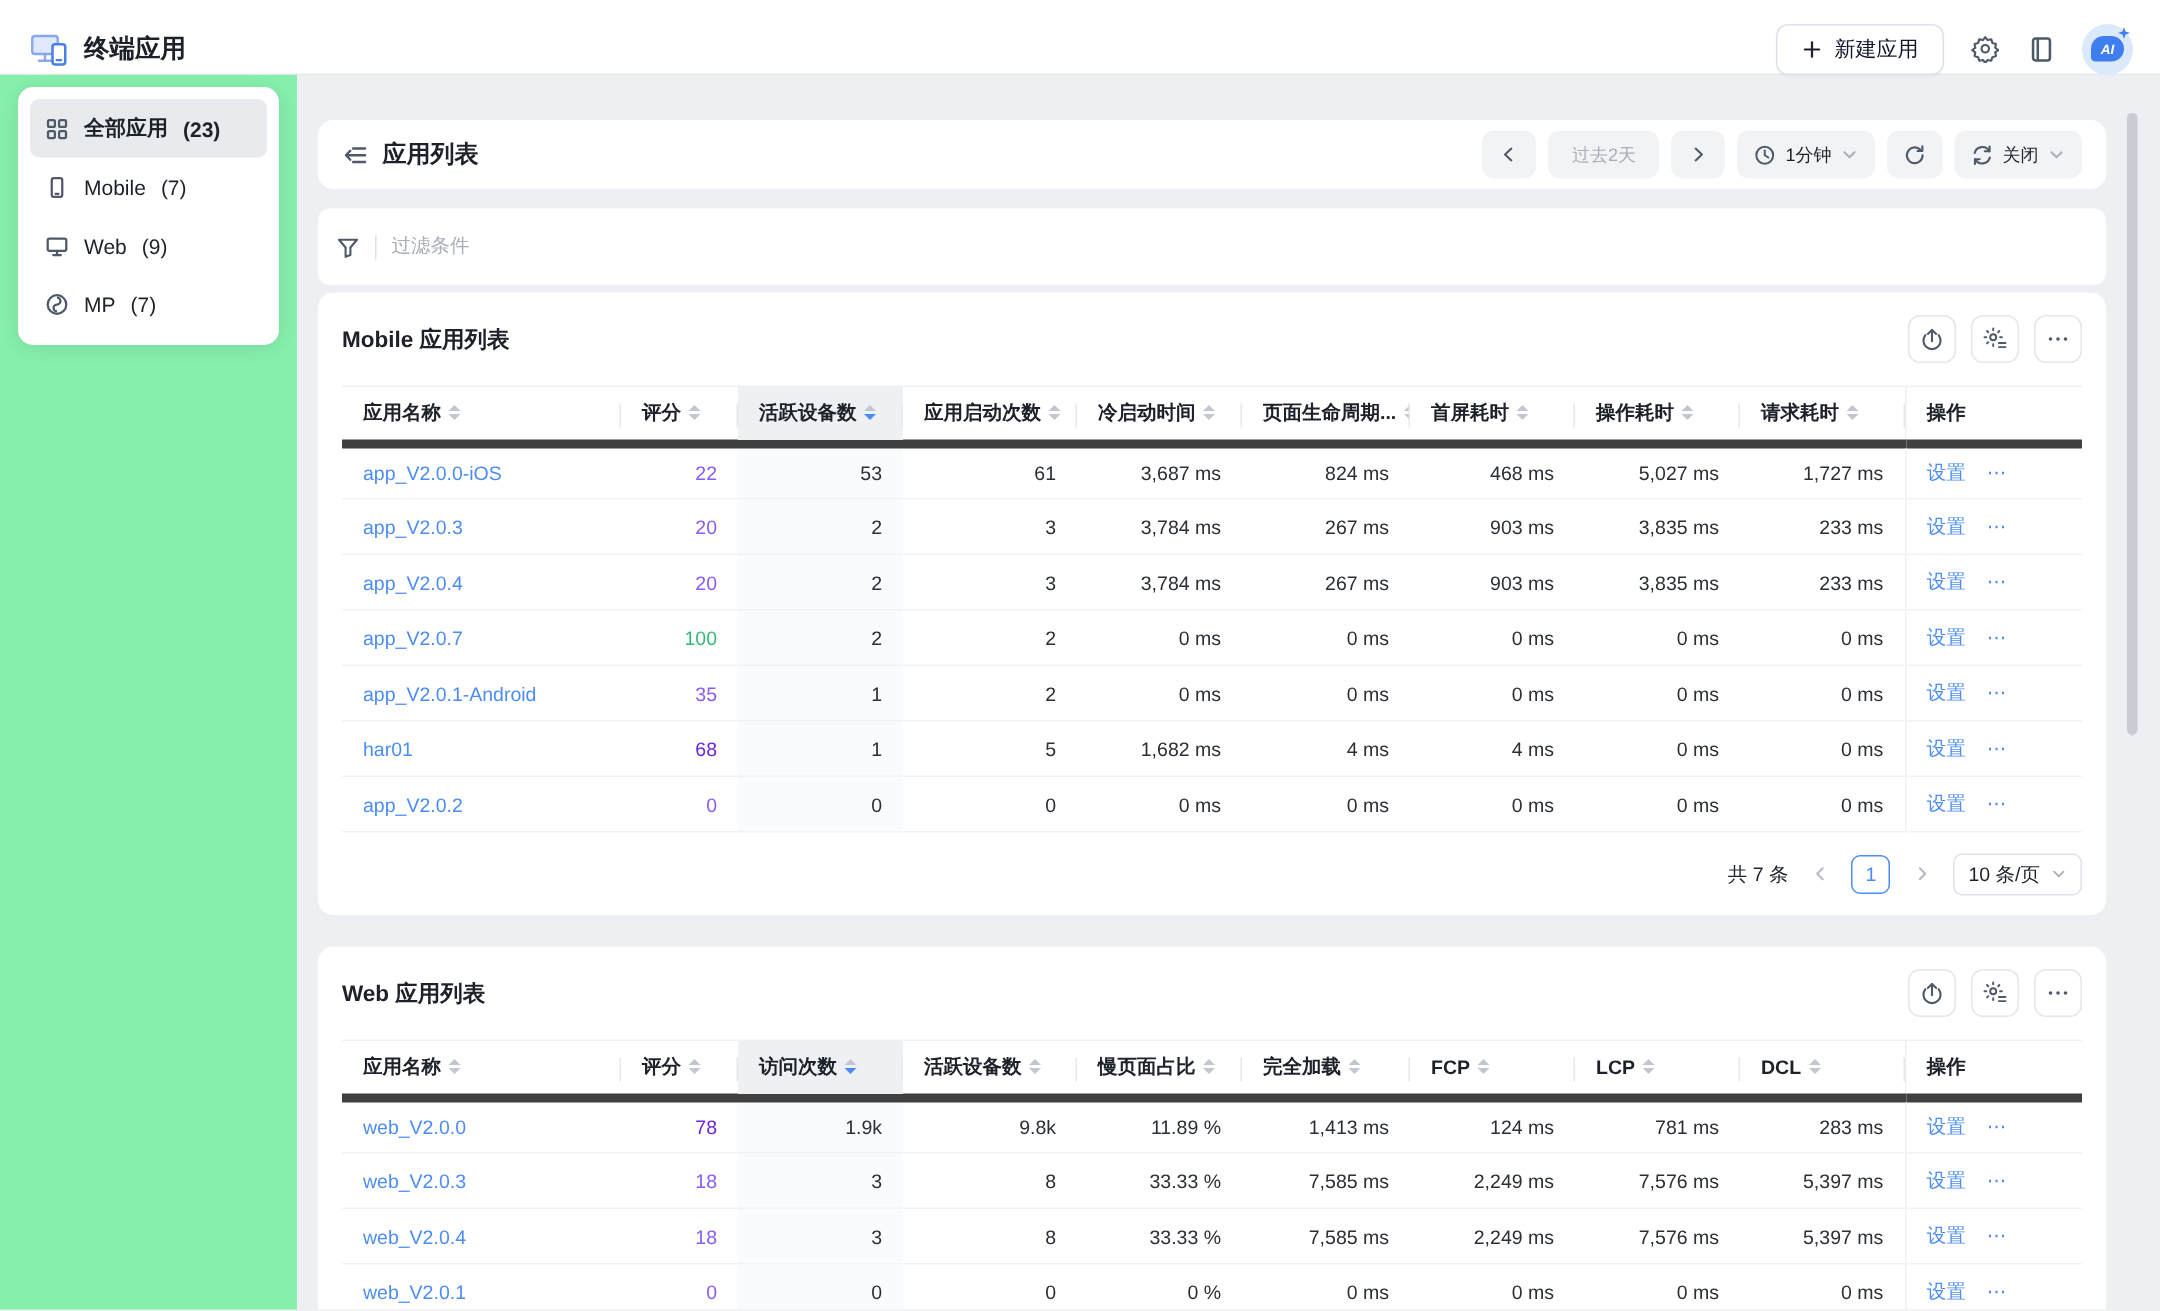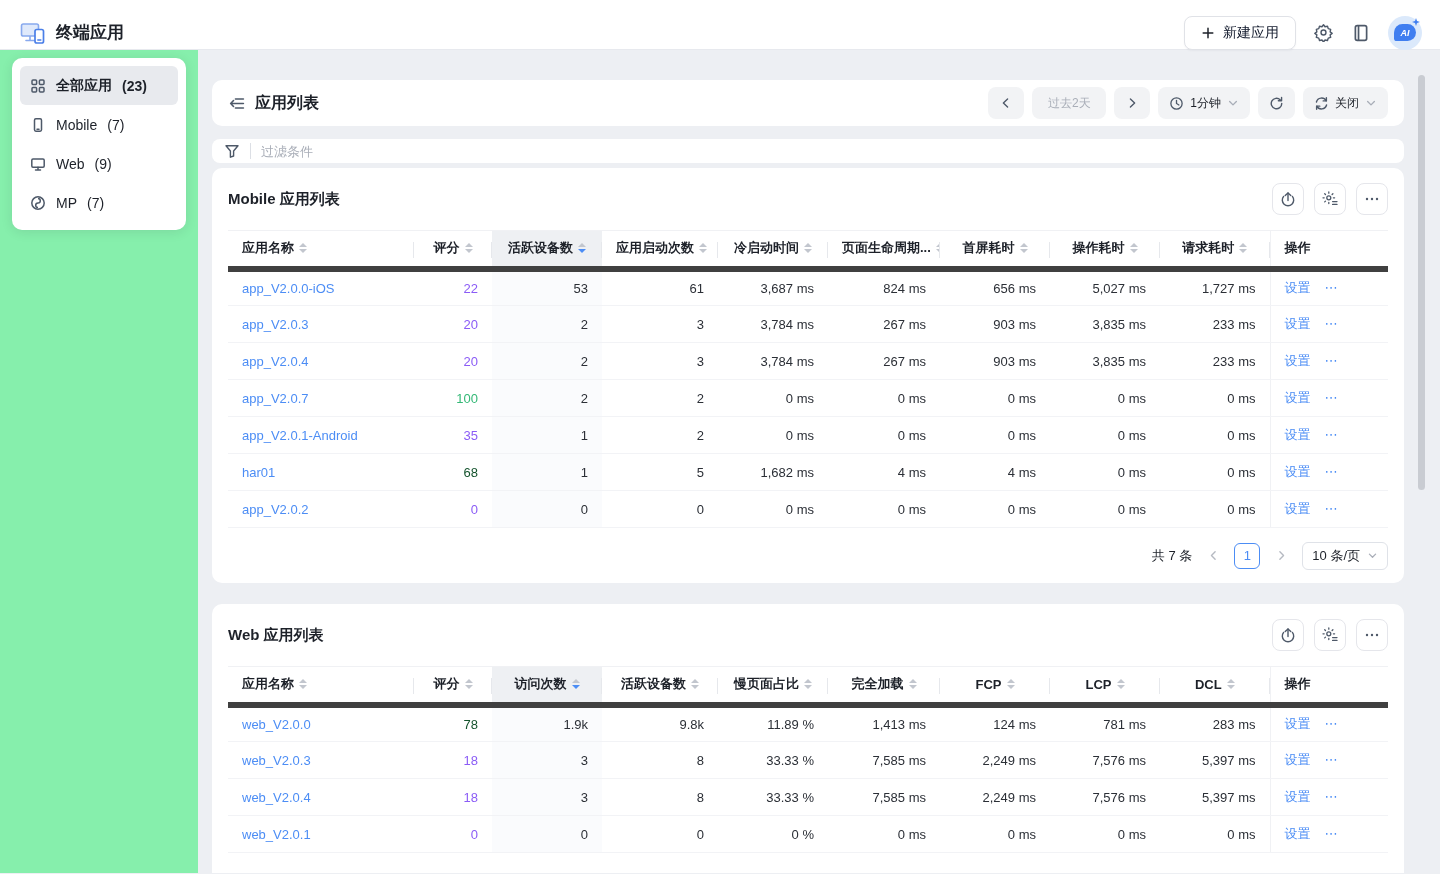--- a/index.html
+++ b/index.html
@@ -46,52 +46,52 @@
   .band-title { display:flex; align-items:center; gap:10px; font-size:16px; font-weight:bold; }
   .collapse-ic { color:#4e5969; cursor:pointer; display:flex; }
   .band-actions { display:flex; align-items:center; gap:8px; }
   .tb-btn { height:32px; background:#f2f3f5; border:none; border-radius:8px; cursor:pointer;
     display:flex; align-items:center; gap:6px; padding:0 11px; font-size:12px; color:#1d2129;
     font-family:inherit; }
   .tb-btn.disabled { color:#a9aeb8; width:74px; justify-content:center; }
   .tb-btn .muted { color:#4e5969; display:flex; }
 
   
-  .filter-card { margin-top:13px; background:#fff; border-radius:8px; height:24px;
-    display:flex; align-items:center; gap:10px; padding:0 12px; flex-shrink:0; }
+  .filter-card { margin-top:13px; background:#fff; border-radius:8px; height:51px;
+    display:flex; align-items:center; gap:10px; padding:0 12px; flex-shrink:0;font-family:Liberation Mono, monospace; }
   .filter-divider { width:1px; height:16px; background:#dcdfe5; }
   .filter-input { border:none; outline:none; flex:1; font-size:13px; color:#1d2129;
     font-family:inherit; background:transparent; }
   .filter-input::placeholder { color:#a9aeb8; }
 
   
   .card { background:#fff; border-radius:10px; padding:0 16px; flex-shrink:0; }
   .card-mobile { margin-top:5px; }
   .card-web { margin-top:21px; height:400px; }
   .card-head { height:62px; display:flex; align-items:center; justify-content:space-between; }
   .card-title { font-size:15px; font-weight:bold; }
   .card-tools { display:flex; gap:10px; }
   .icon-btn { width:32px; height:32px; border:1px solid #e5e6eb; border-radius:8px; background:#fff;
     display:flex; align-items:center; justify-content:center; color:#4e5969; cursor:pointer; }
 
   table { width:100%; border-collapse:collapse; table-layout:fixed; font-size:13px; }
   thead th { height:38px; font-weight:bold; color:#1d2129; text-align:left;
     border-top:1px solid #f0f1f4; border-bottom:6px solid #404040; padding:0 14px;
     position:relative; white-space:nowrap; overflow:hidden; cursor:pointer; }
-  thead th.a-right { text-align:center; }
+  thead th.a-right { text-align:left; }
   thead th:not(:last-child)::after { content:""; position:absolute; right:0; top:11px;
     height:16px; width:1px; background:#e6e8ec; }
   tbody td { height:37px; border-bottom:1px solid #f2f3f6; padding:0 14px; color:#2b2f36;
     white-space:nowrap; overflow:hidden; }
   td.a-right { text-align:right; }
   .sorted-head { background:#eef0f3; }
   .sorted-cell { background:#fafbfd; }
   .col-action { border-left:1px solid #f0f1f4; }
   .cell-link { color:#4c8df5; cursor:pointer; }
-  .score-red { color:#8b5cf6; } .score-orange { color:#14532d; } .score-green { color:#34b876; }
+  .score-red { color:#8b5cf6; } .score-orange { color:#6d28d9; } .score-green { color:#34b876; }
   .act-link { color:#4c8df5; cursor:pointer; margin-right:14px; }
   .act-more { color:#4c8df5; cursor:pointer; letter-spacing:1px; }
 
   .carets { display:inline-flex; flex-direction:column; gap:2px; margin-left:5px;
     vertical-align:middle; position:relative; top:-1px; }
   .carets i { width:0; height:0; border-left:4px solid transparent; border-right:4px solid transparent; }
   .carets .up { border-bottom:4px solid #c2c6ce; }
   .carets .dn { border-top:4px solid #c2c6ce; }
   .carets .dn.active { border-top-color:#4c8df5; }
 
@@ -367,21 +367,21 @@
             </tr>
           </thead>
           <tbody>
             <tr>
               <td><span class="cell-link">app_V2.0.0-iOS</span></td>
               <td class="a-right score-red">22</td>
               <td class="a-right sorted-cell">53</td>
               <td class="a-right">61</td>
               <td class="a-right">3,687 ms</td>
               <td class="a-right">824 ms</td>
-              <td class="a-right">656 ms</td>
+              <td class="a-right">468 ms</td>
               <td class="a-right">5,027 ms</td>
               <td class="a-right">1,727 ms</td>
               <td class="col-action"><span class="act-link">设置</span><span class="act-more">⋯</span></td>
             </tr>
             <tr>
               <td><span class="cell-link">app_V2.0.3</span></td>
               <td class="a-right score-red">20</td>
               <td class="a-right sorted-cell">2</td>
               <td class="a-right">3</td>
               <td class="a-right">3,784 ms</td>

